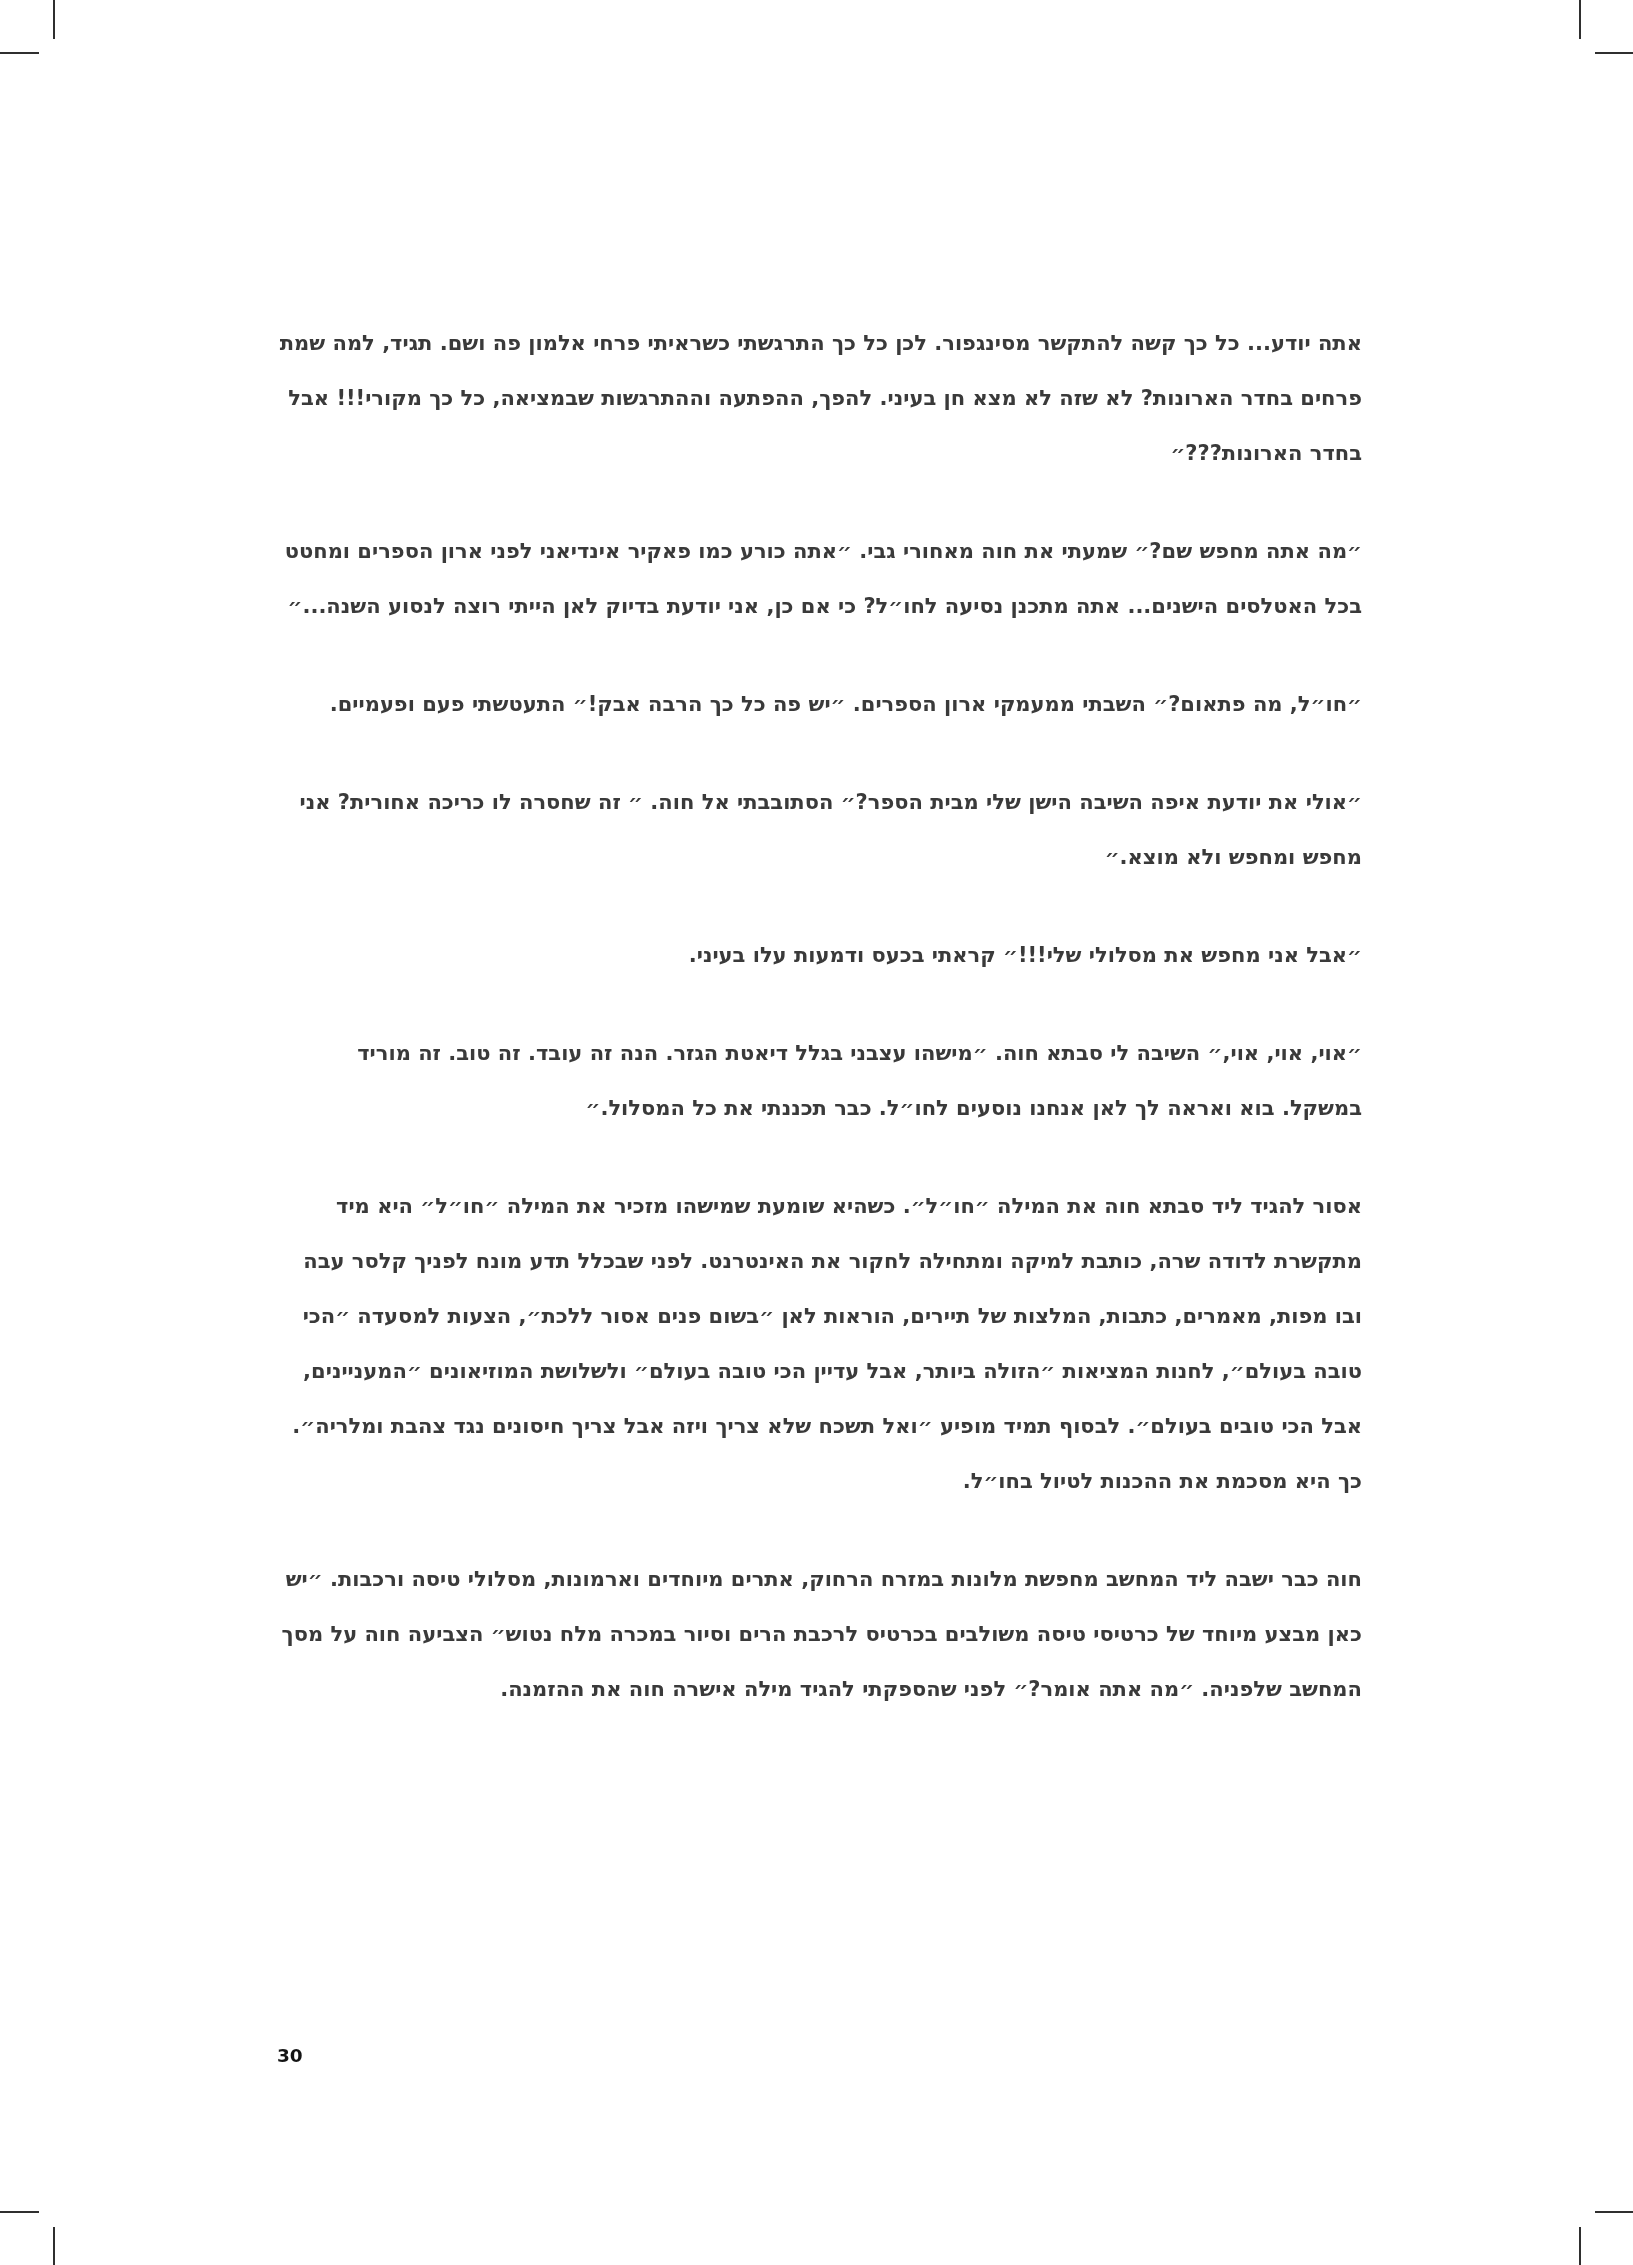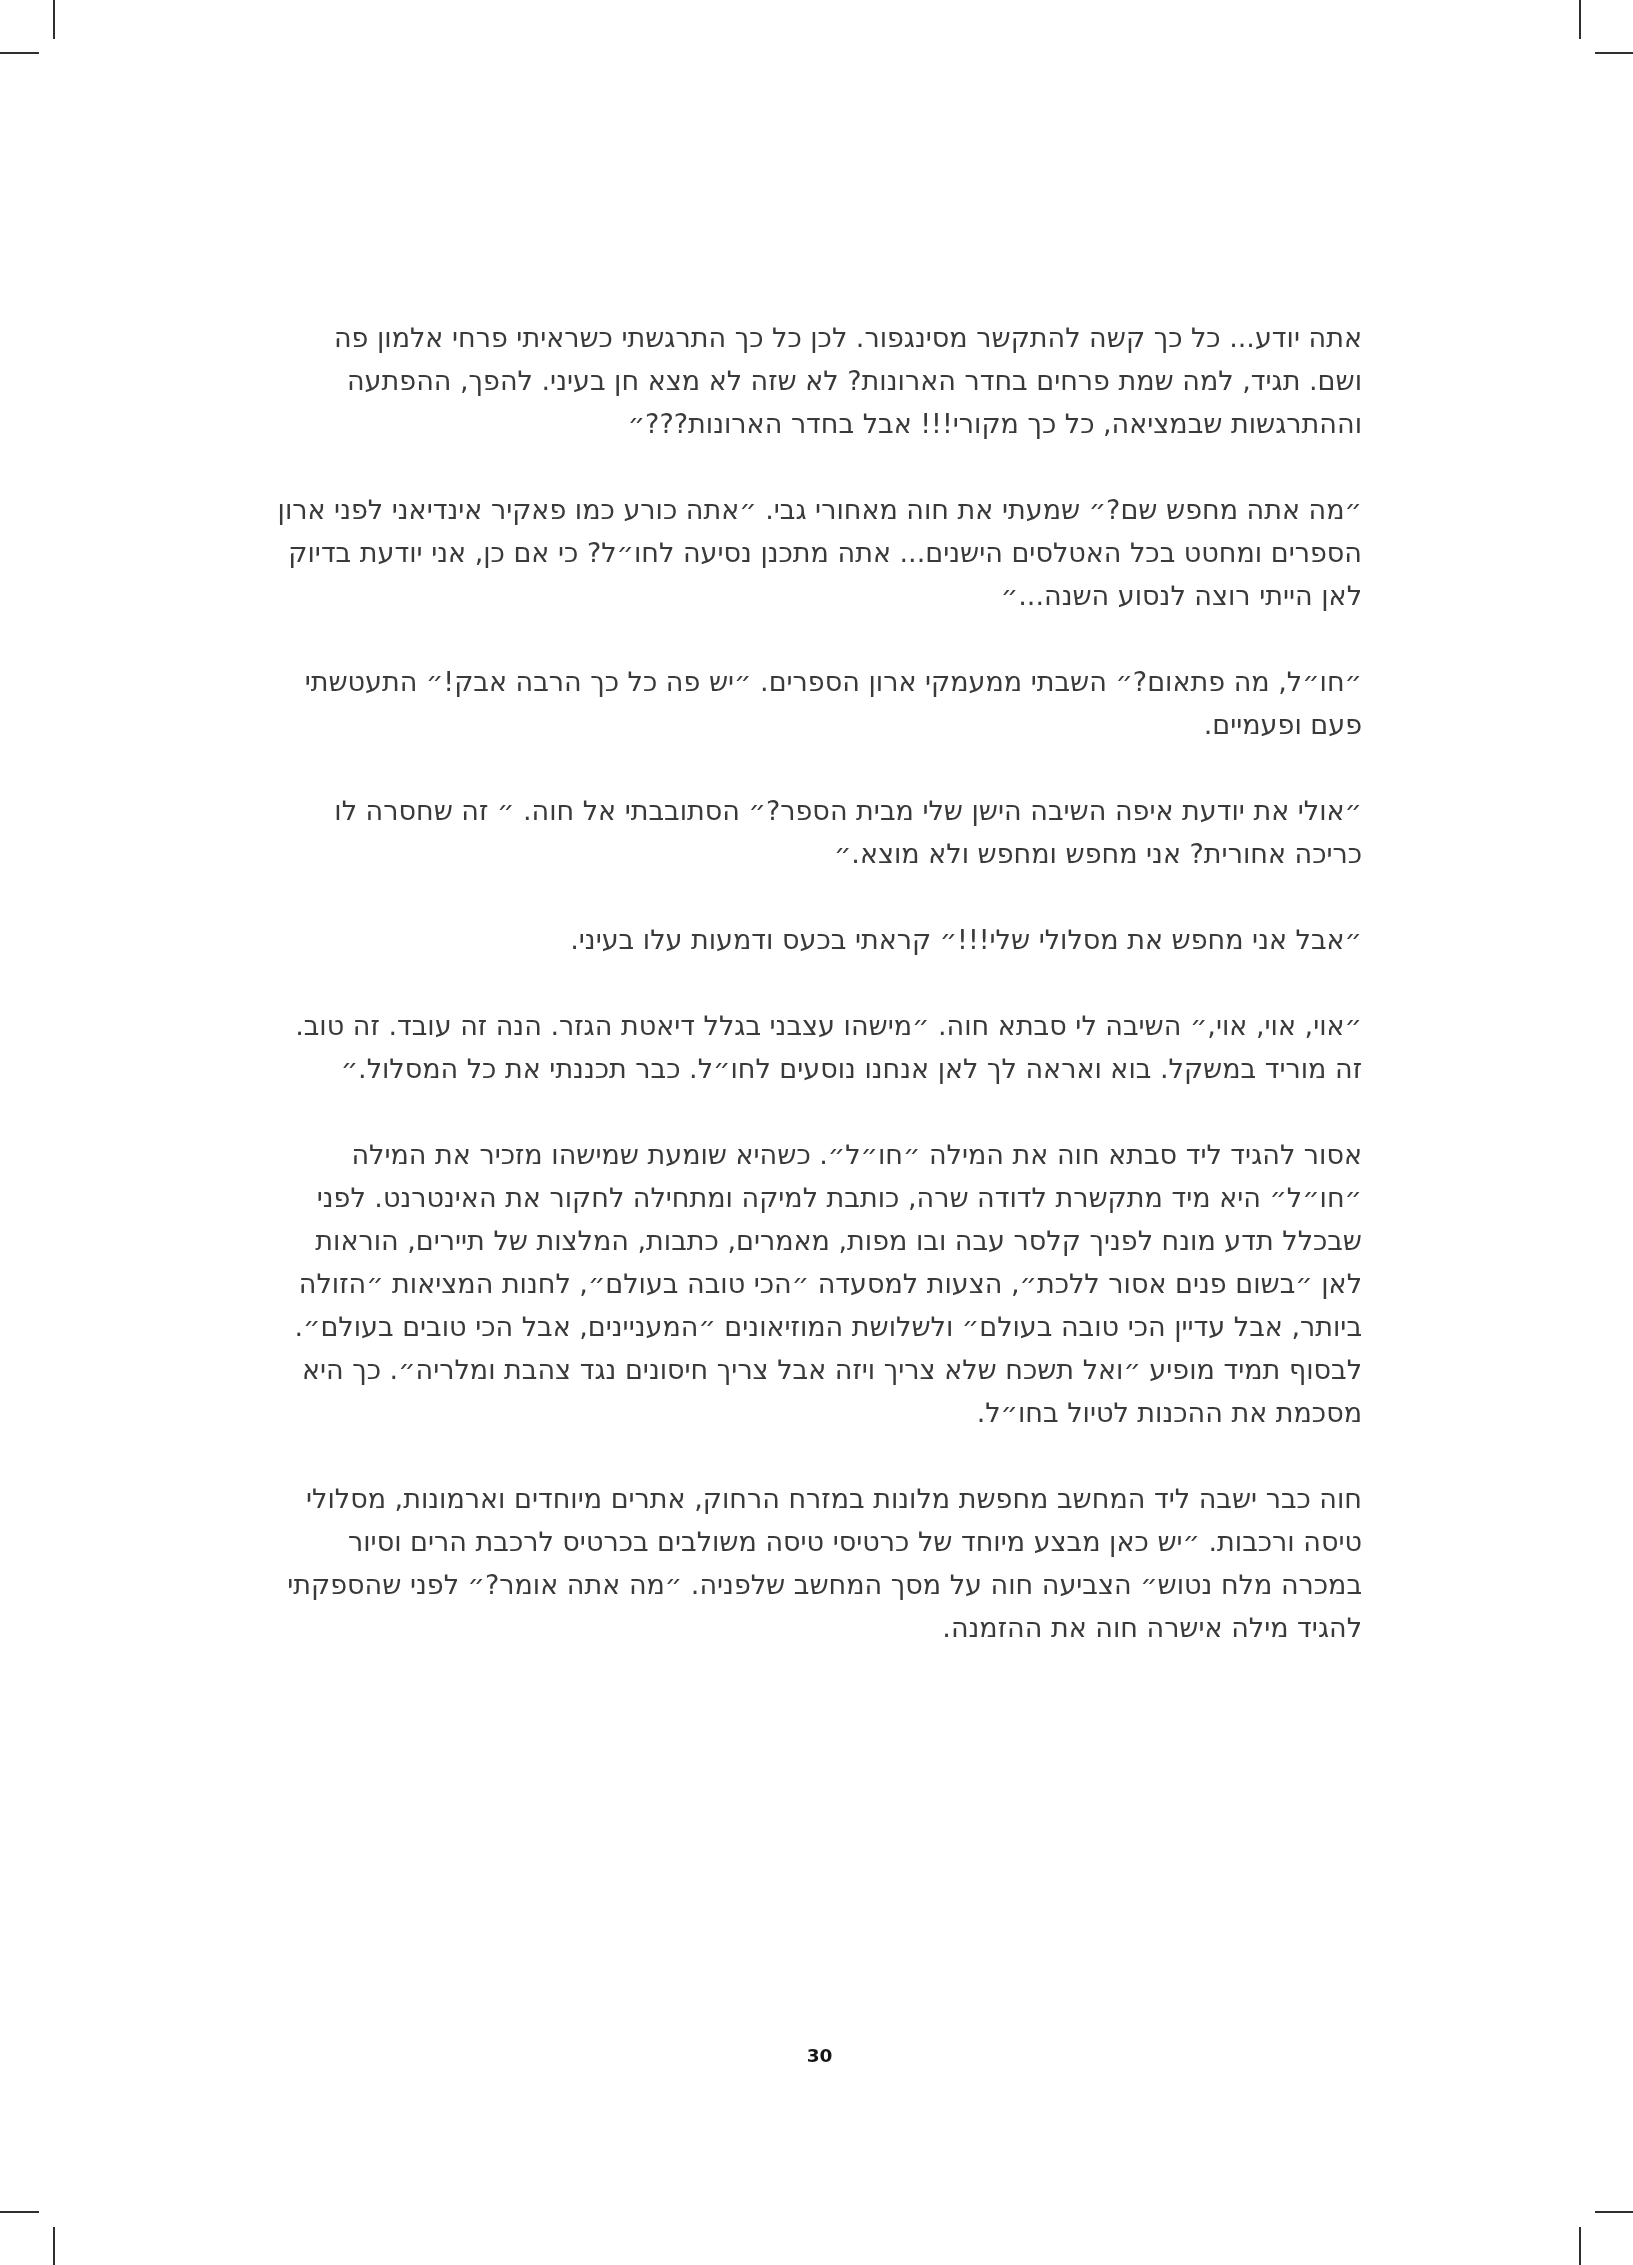--- a/index.html
+++ b/index.html
@@ -22,34 +22,35 @@
   .cm-v { width: 1.8px; height: 39px; }
   .cm-h { width: 39px; height: 1.8px; }
   .text-block {
     position: absolute;
     top: 316px;
     left: 277px;
     width: 1085px;
     direction: rtl;
     text-align: right;
     color: #3a3a3a;
-    font-size: 27px;
-    line-height: 43px;
+    font-size: 21px;
+    line-height: 55px;
     letter-spacing: 0px;
+    font-weight: bold;
   }
   .para {
     margin: 0 0 43px 0;
     padding: 0;
   }
   .page-number {
     position: absolute;
     top: 2045px;
     left: 277px;
     width: 1085px;
-    text-align: center;
+    text-align: left;
     font-weight: bold;
     font-size: 18.5px;
     color: #141414;
   }
 </style>
 </head>
 <body>
 
 <div class="page">
 

